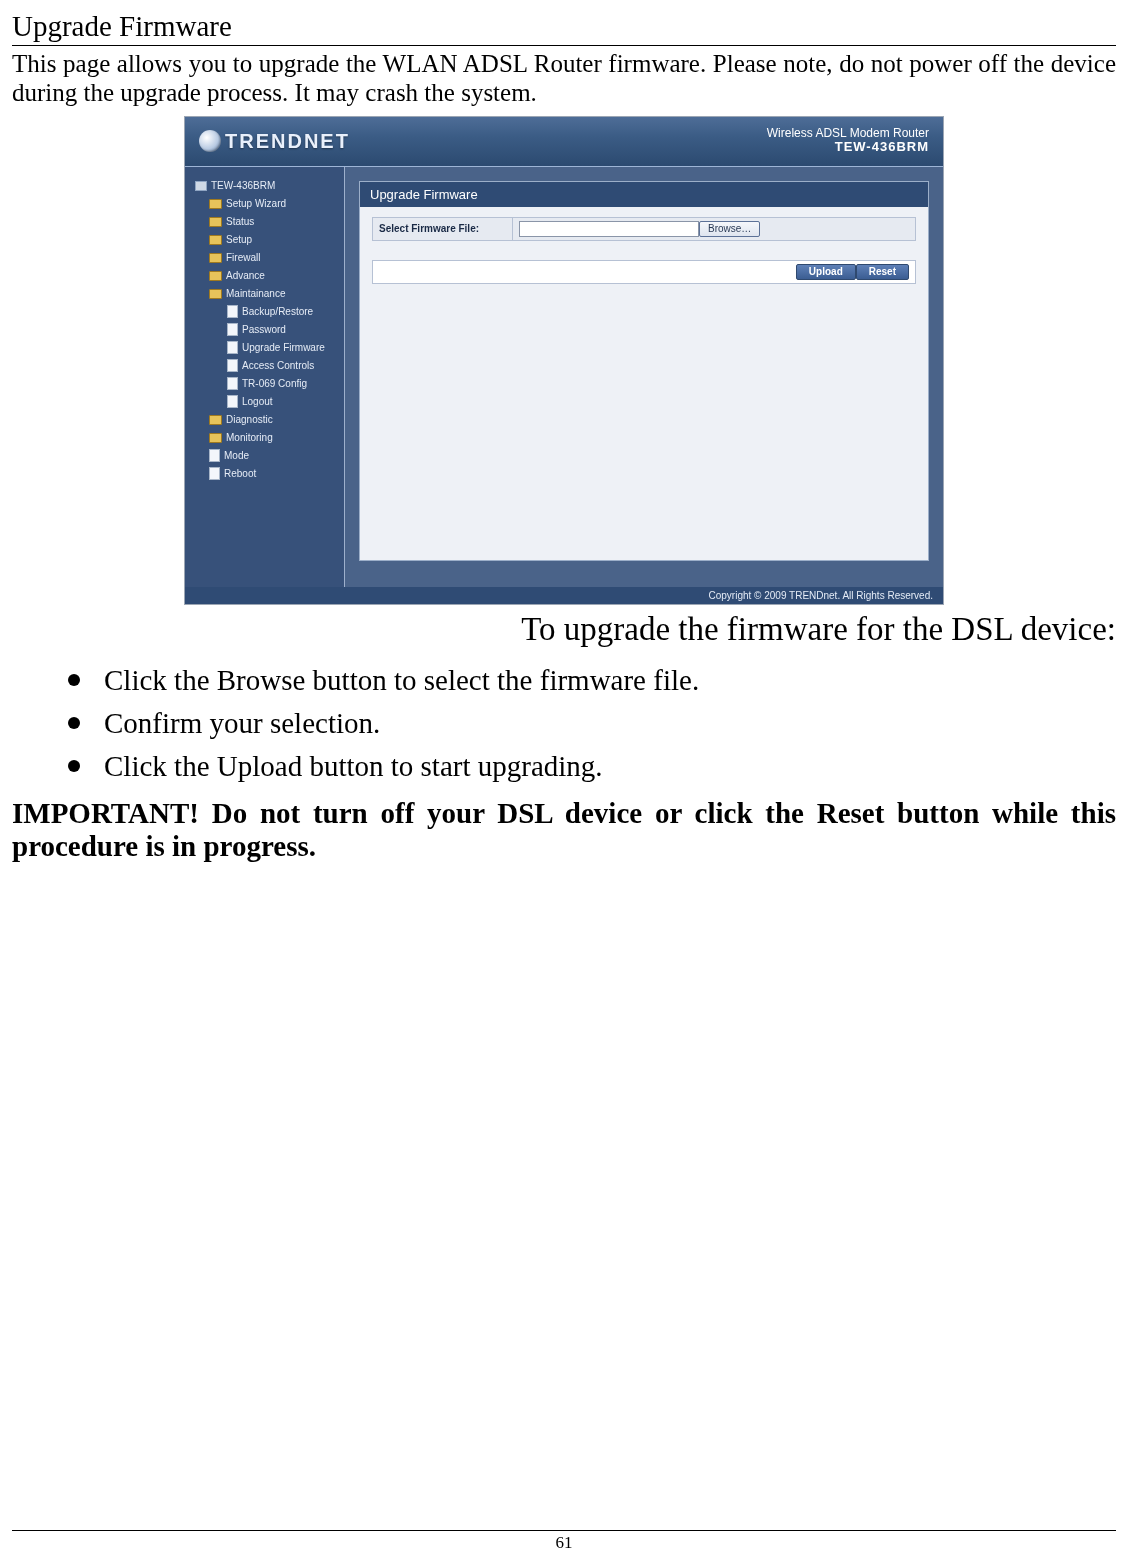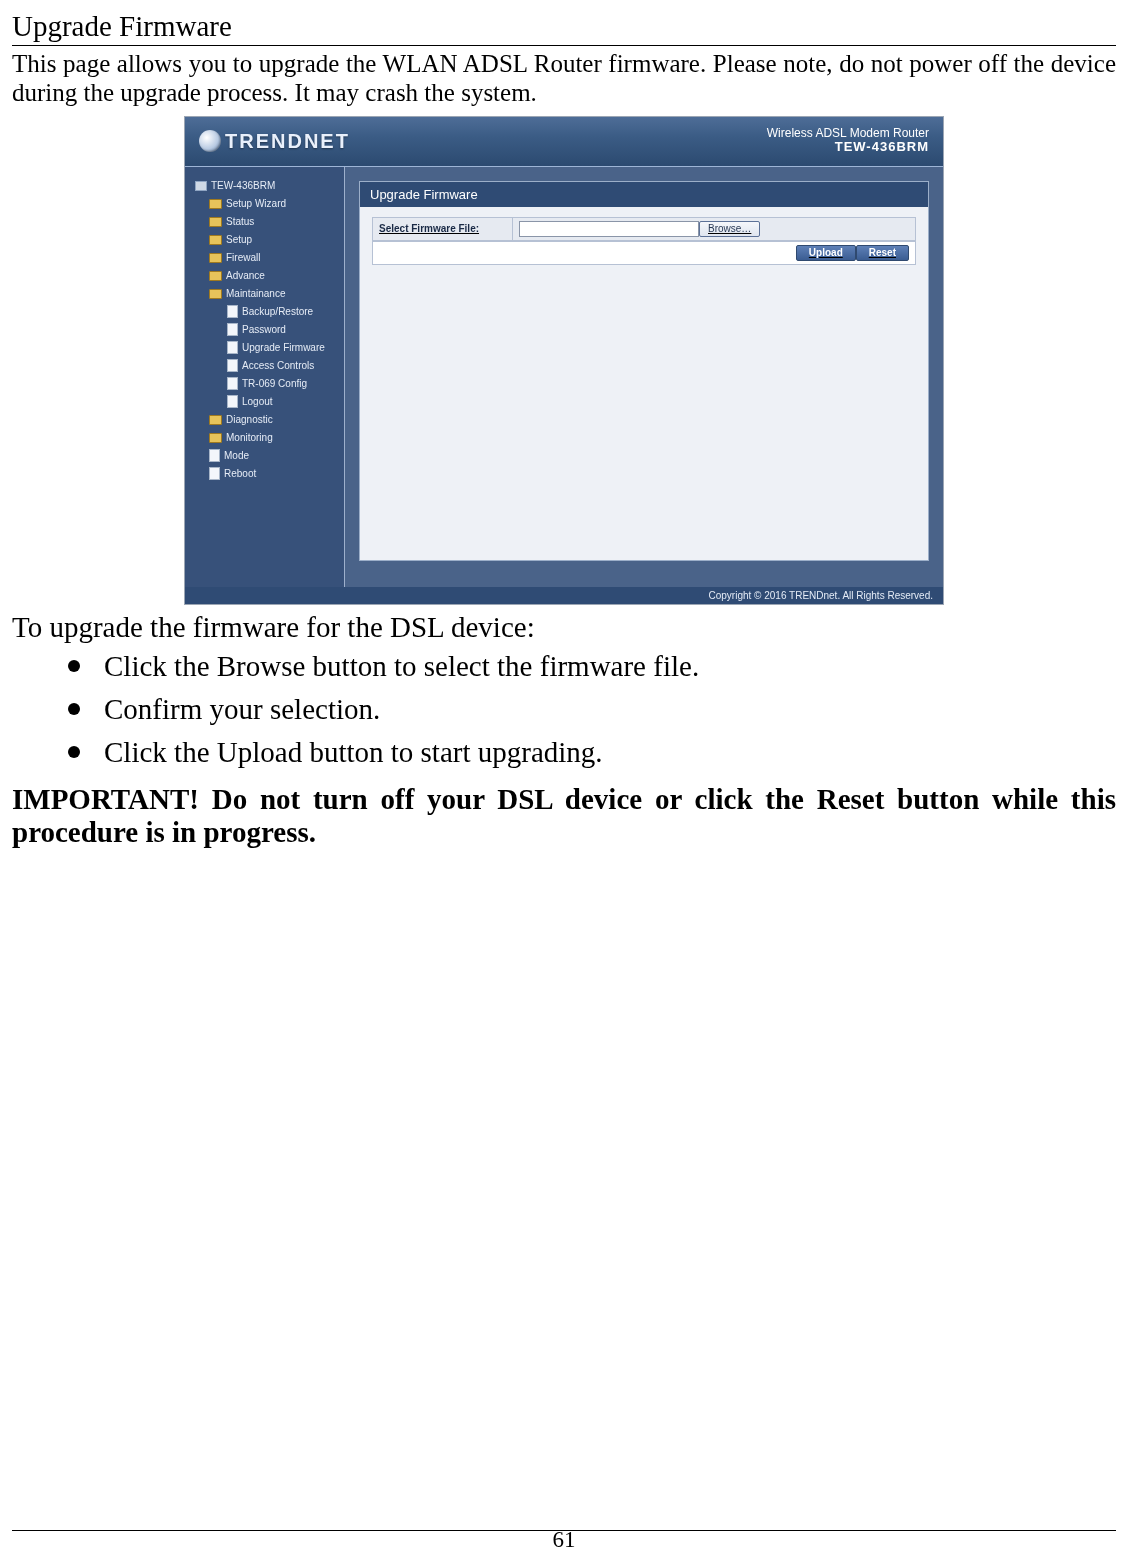--- a/index.html
+++ b/index.html
@@ -125,23 +125,22 @@
     font-size: 10px;
     padding: 4px 10px 6px 10px;
     line-height: 1.25;
   }
   .form-area {
     padding: 10px 12px;
   }
   .form-row {
     display: flex;
     border: 1px solid #b6c1d4;
-    margin-bottom: 0;
+    margin-bottom: 19px;
     background: #fff;
-    text-decoration: underline;
   }
   .form-row.alt { background: #e6eaf1; }
   .form-label-cell {
     width: 140px;
     padding: 4px 6px;
     font-weight: bold;
     color: #1a2a46;
     border-right: 1px solid #b6c1d4;
     font-size: 10px;
     display: flex; align-items: center;
@@ -169,23 +168,24 @@
   }
   .form-row.center .form-input-cell { justify-content: center; }
   .router-footer {
     background: #2f4b74;
     color: #e4ebf6;
     text-align: right;
     font-size: 10px;
     padding: 3px 10px;
   }
   .after-text {
-    font-size: 29px;
+    font-size: 33px;
     margin-top: 6px;
-    margin-bottom: 6px;
+    margin-bottom: 16px;
+    text-align: right;
   }
   ul.bullets {
     list-style: none;
     margin-left: 56px;
   }
   ul.bullets li {
     font-size: 29px;
     margin: 6px 0 10px 0;
     position: relative;
     padding-left: 36px;
@@ -208,21 +208,21 @@
     left: 12px; right: 12px;
     bottom: 32px;
     border-top: 1.5px solid #000;
   }
   .page-num {
     position: absolute;
     bottom: 10px;
     width: 100%;
     left: 0;
     text-align: center;
-    font-size: 23px;
+    font-size: 17px;
     margin-top: 32px;
   }
   html, body { height: 1563px; }
 </style>
 </head>
 <body>
 
 <div class="section-title">Upgrade Firmware</div>
 <hr class="hr">
 <div class="body-text">This page allows you to upgrade the WLAN ADSL Router firmware. Please note, do not power off the device during the upgrade process. It may crash the system.</div>
@@ -330,21 +330,21 @@
               <div class="form-input-cell" style="justify-content:flex-end; width:100%;">
                 <span class="btn primary">Upload</span>
                 <span class="btn primary">Reset</span>
               </div>
             </div>
           </div>
         </div>
       </div>
     </div>
 
-    <div class="router-footer">Copyright © 2016 TRENDnet. All Rights Reserved.</div>
+    <div class="router-footer">Copyright © 2009 TRENDnet. All Rights Reserved.</div>
   </div>
 </div>
 
 <div class="after-text">To upgrade the firmware for the DSL device:</div>
 
 <ul class="bullets">
   <li>Click the Browse button to select the firmware file.</li>
   <li>Confirm your selection.</li>
   <li>Click the Upload button to start upgrading.</li>
 </ul>

